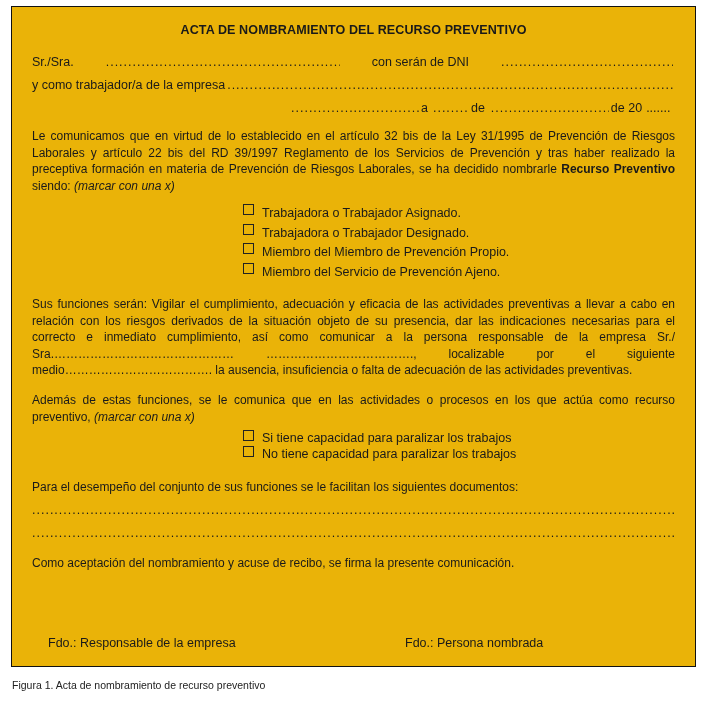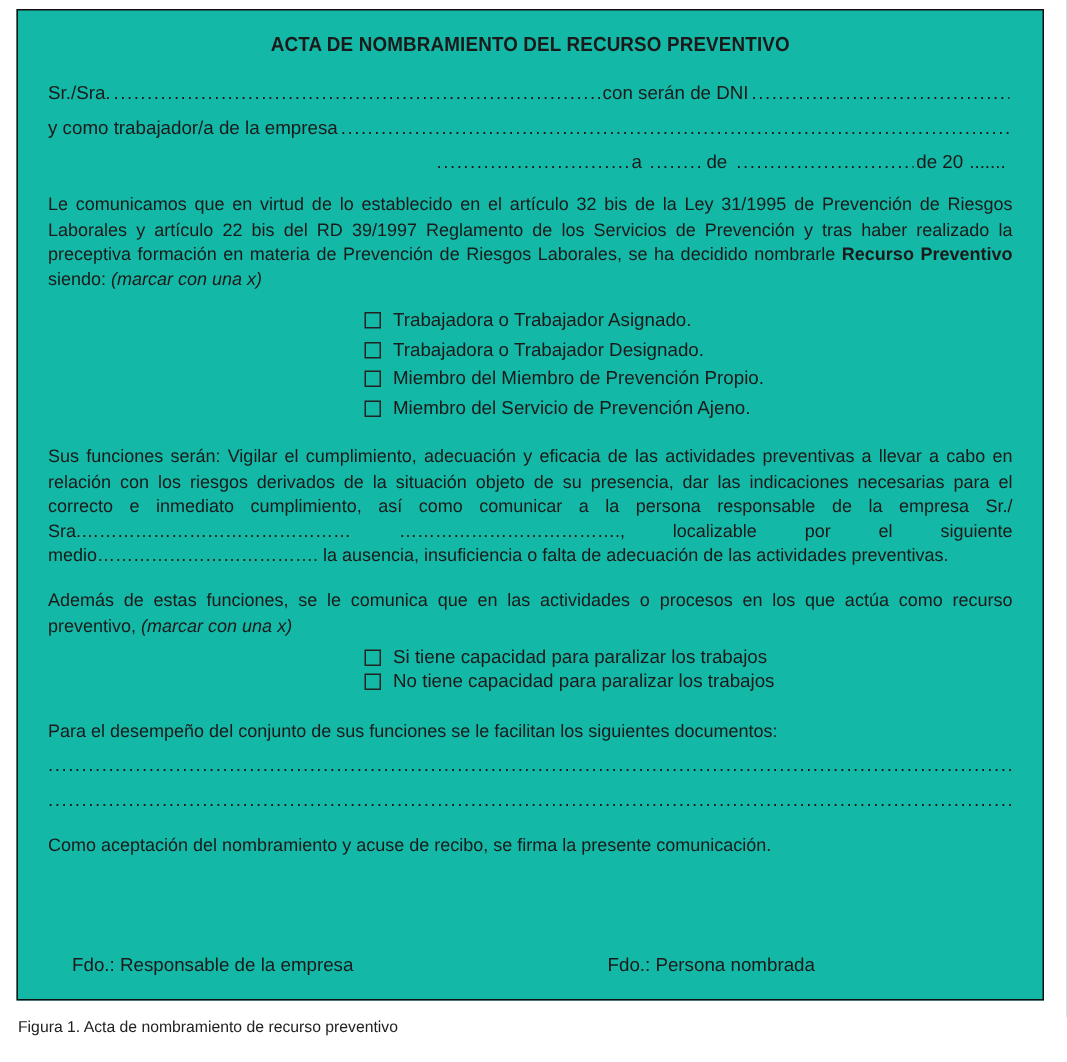--- a/index.html
+++ b/index.html
@@ -1,47 +1,47 @@
 <!DOCTYPE html>
 <html><head>
 <meta charset="utf-8">
 <style>
   html, body { margin: 0; padding: 0; background: #ffffff; }
   body { width: 711px; height: 708px; position: relative; overflow: hidden;
          font-family: "Liberation Sans", "DejaVu Sans", sans-serif; color: #1a1a1a; }
   .frame { position: absolute; left: 11px; top: 6px; width: 685px; height: 661px;
-           background: #14b8a6; border: 1.5px solid #111; box-sizing: border-box; }
+           background: #eab308; border: 1.5px solid #111; box-sizing: border-box; }
   .title { position: absolute; top: 15px; left: 0; right: 0; text-align: center;
            font-weight: bold; font-size: 13.5px; letter-spacing: 0.1px; transform: scaleX(0.93); }
   .line { position: absolute; left: 20px; right: 20px; font-size: 12.5px; white-space: nowrap;
           display: flex; align-items: baseline; transform-origin: left; }
   .dots { flex: 1; overflow: hidden; white-space: nowrap; letter-spacing: 1px; margin: 0 2px; }
   .dots::before { content: "........................................................................................................................................................................................................................................................................................."; }
   .para { position: absolute; left: 20px; right: 20px; font-size: 12px; line-height: 16.5px;
           text-align: justify; }
   .para i { font-style: italic; }
   .para b { font-weight: bold; }
   .checks { position: absolute; font-size: 12.5px; line-height: 19.5px; }
-  .check { display: flex; align-items: center; }
+  .check { display: flex; }
   .cb { width: 11px; height: 11px; border: 1px solid #222; background: #fff0; margin-right: 8px; box-sizing: border-box; }
   .checks.tight { line-height: 16px; }
   .sig { position: absolute; top: 629px; font-size: 12.5px; }
   .caption { position: absolute; left: 12px; top: 679px; font-size: 10.5px; color: #222; }
   .fullDots { position: absolute; left: 20px; right: 20px; font-size: 12.5px; overflow: hidden;
               white-space: nowrap; letter-spacing: 1px; }
   .fullDots::before { content: "........................................................................................................................................................................................................................................................................................."; }
 </style>
 </head>
 <body>
 
 <div class="frame">
 
   <div class="title">ACTA DE NOMBRAMIENTO DEL RECURSO PREVENTIVO</div>
 
-  <div class="line" style="top:48px;">
+  <div class="line" style="top:48px;gap:30px;">
     <span>Sr./Sra.</span>
     <span class="dots"></span>
     <span>con serán de DNI</span>
     <span class="dots" style="flex:0 0 172px;"></span>
   </div>
 
   <div class="line" style="top:71px;">
     <span>y como trabajador/a de la empresa</span>
     <span class="dots"></span>
   </div>

